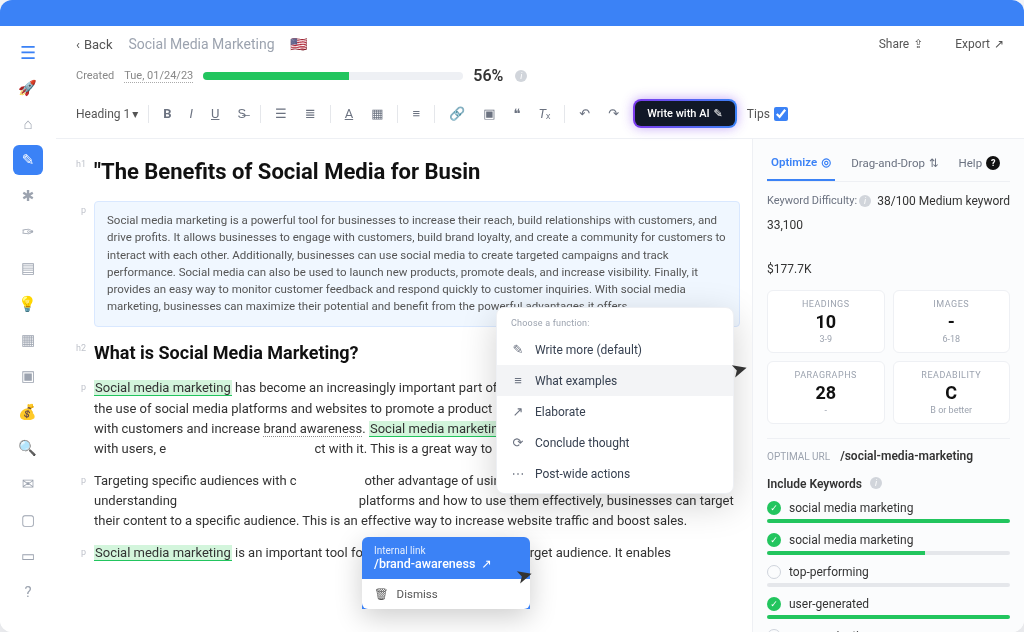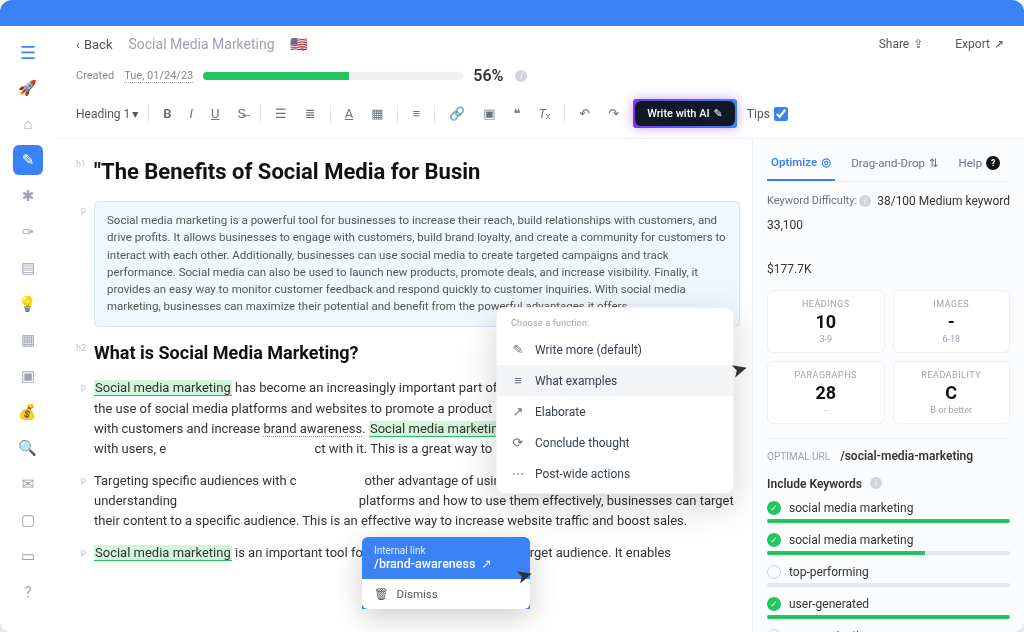--- a/index.html
+++ b/index.html
@@ -21,21 +21,21 @@
 .meta-row { display: flex; align-items: center; padding: 4px 20px 8px; gap: 10px; font-size: 11px; color: #888; }
 .date-dotted { border-bottom: 1px dotted #aaa; }
 .progress { flex: 1; max-width: 260px; height: 8px; background: #eef0f4; border-radius: 4px; overflow: hidden; position: relative; }
 .progress .fill { height: 100%; background: #22c55e; width: 56%; }
 .pct { font-size: 16px; font-weight: 600; color: #333; }
 .info-i { display:inline-flex; width:12px; height:12px; border-radius:50%; background:#d1d5db; color:#fff; font-size:9px; align-items:center; justify-content:center; font-style: italic; margin-left:2px;}
 .toolbar { display: flex; align-items: center; padding: 6px 20px 10px; gap: 10px; border-bottom: 1px solid #eef0f4; font-size: 12px; color: #555; }
 .tb-btn { padding: 2px 4px; cursor: pointer; color: #6b7280; font-size: 13px; }
 .tb-sep { width: 1px; height: 18px; background: #e5e7eb; }
 .heading-sel { display: flex; align-items: center; gap: 2px; cursor: pointer; font-size: 12px; }
-.ai-btn { background: linear-gradient(90deg,#7c3aed,#3b82f6); padding: 2px; border-radius: 3px; box-shadow: 0 0 12px rgba(124,58,237,0.45); text-align: right; }
+.ai-btn { background: linear-gradient(90deg,#7c3aed,#3b82f6); padding: 2px; border-radius: 8px; box-shadow: 0 0 12px rgba(124,58,237,0.45); text-align: right; }
 .ai-btn-inner { background: #111827; color: #fff; padding: 6px 12px; border-radius: 6px; font-size: 11px; display: flex; align-items: center; gap: 4px; cursor: pointer; font-weight: 500; }
 .tips { display: flex; align-items: center; gap: 4px; font-size: 12px; }
 .tips input { accent-color: #3b82f6; width:14px; height:14px;}
 .content-row { flex: 1; display: flex; overflow: hidden; }
 .editor { flex: 1; overflow: auto; padding: 16px 12px 40px 8px; position: relative; }
 .block { display: flex; gap: 8px; margin-bottom: 12px; }
 .gutter { width: 22px; text-align: right; font-size: 9px; color: #c0c4cc; padding-top: 4px; flex-shrink: 0; }
 .bcontent { flex: 1; font-size: 13px; line-height: 1.55; color: #333; }
 .bcontent h1 { font-size: 22px; font-weight: 700; color: #111; }
 .bcontent h2 { font-size: 18px; font-weight: 700; color: #111; }

